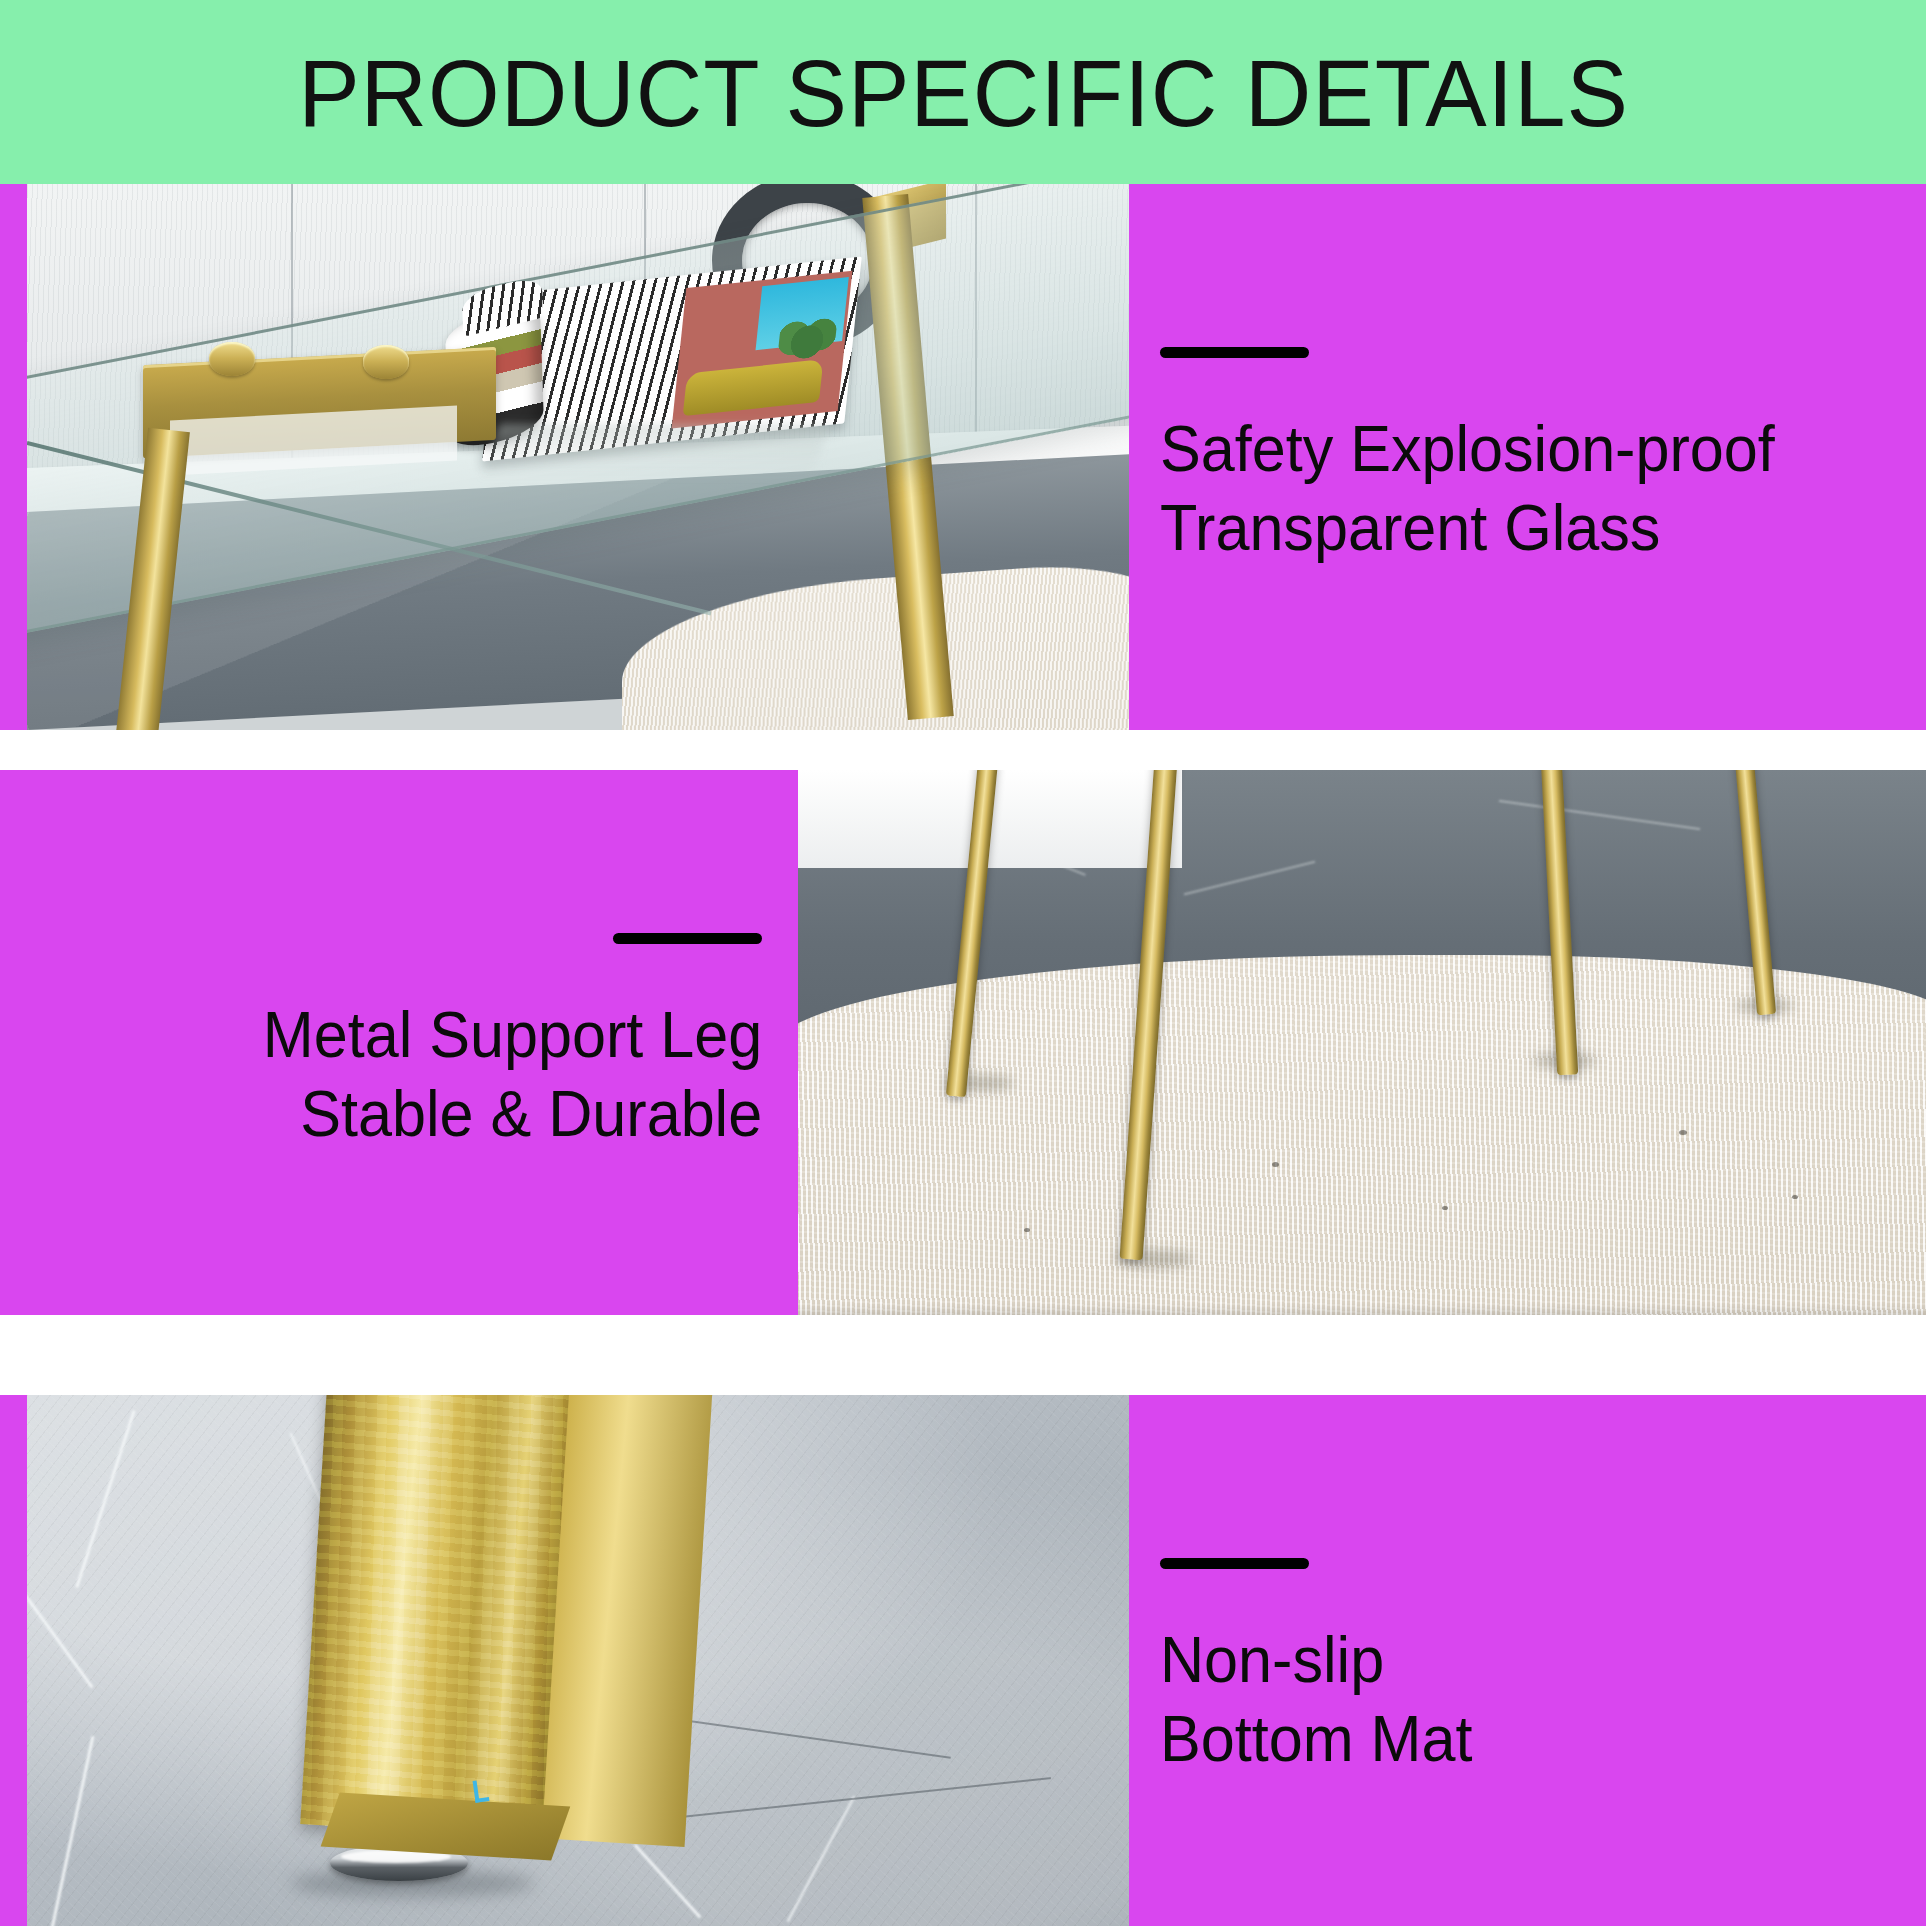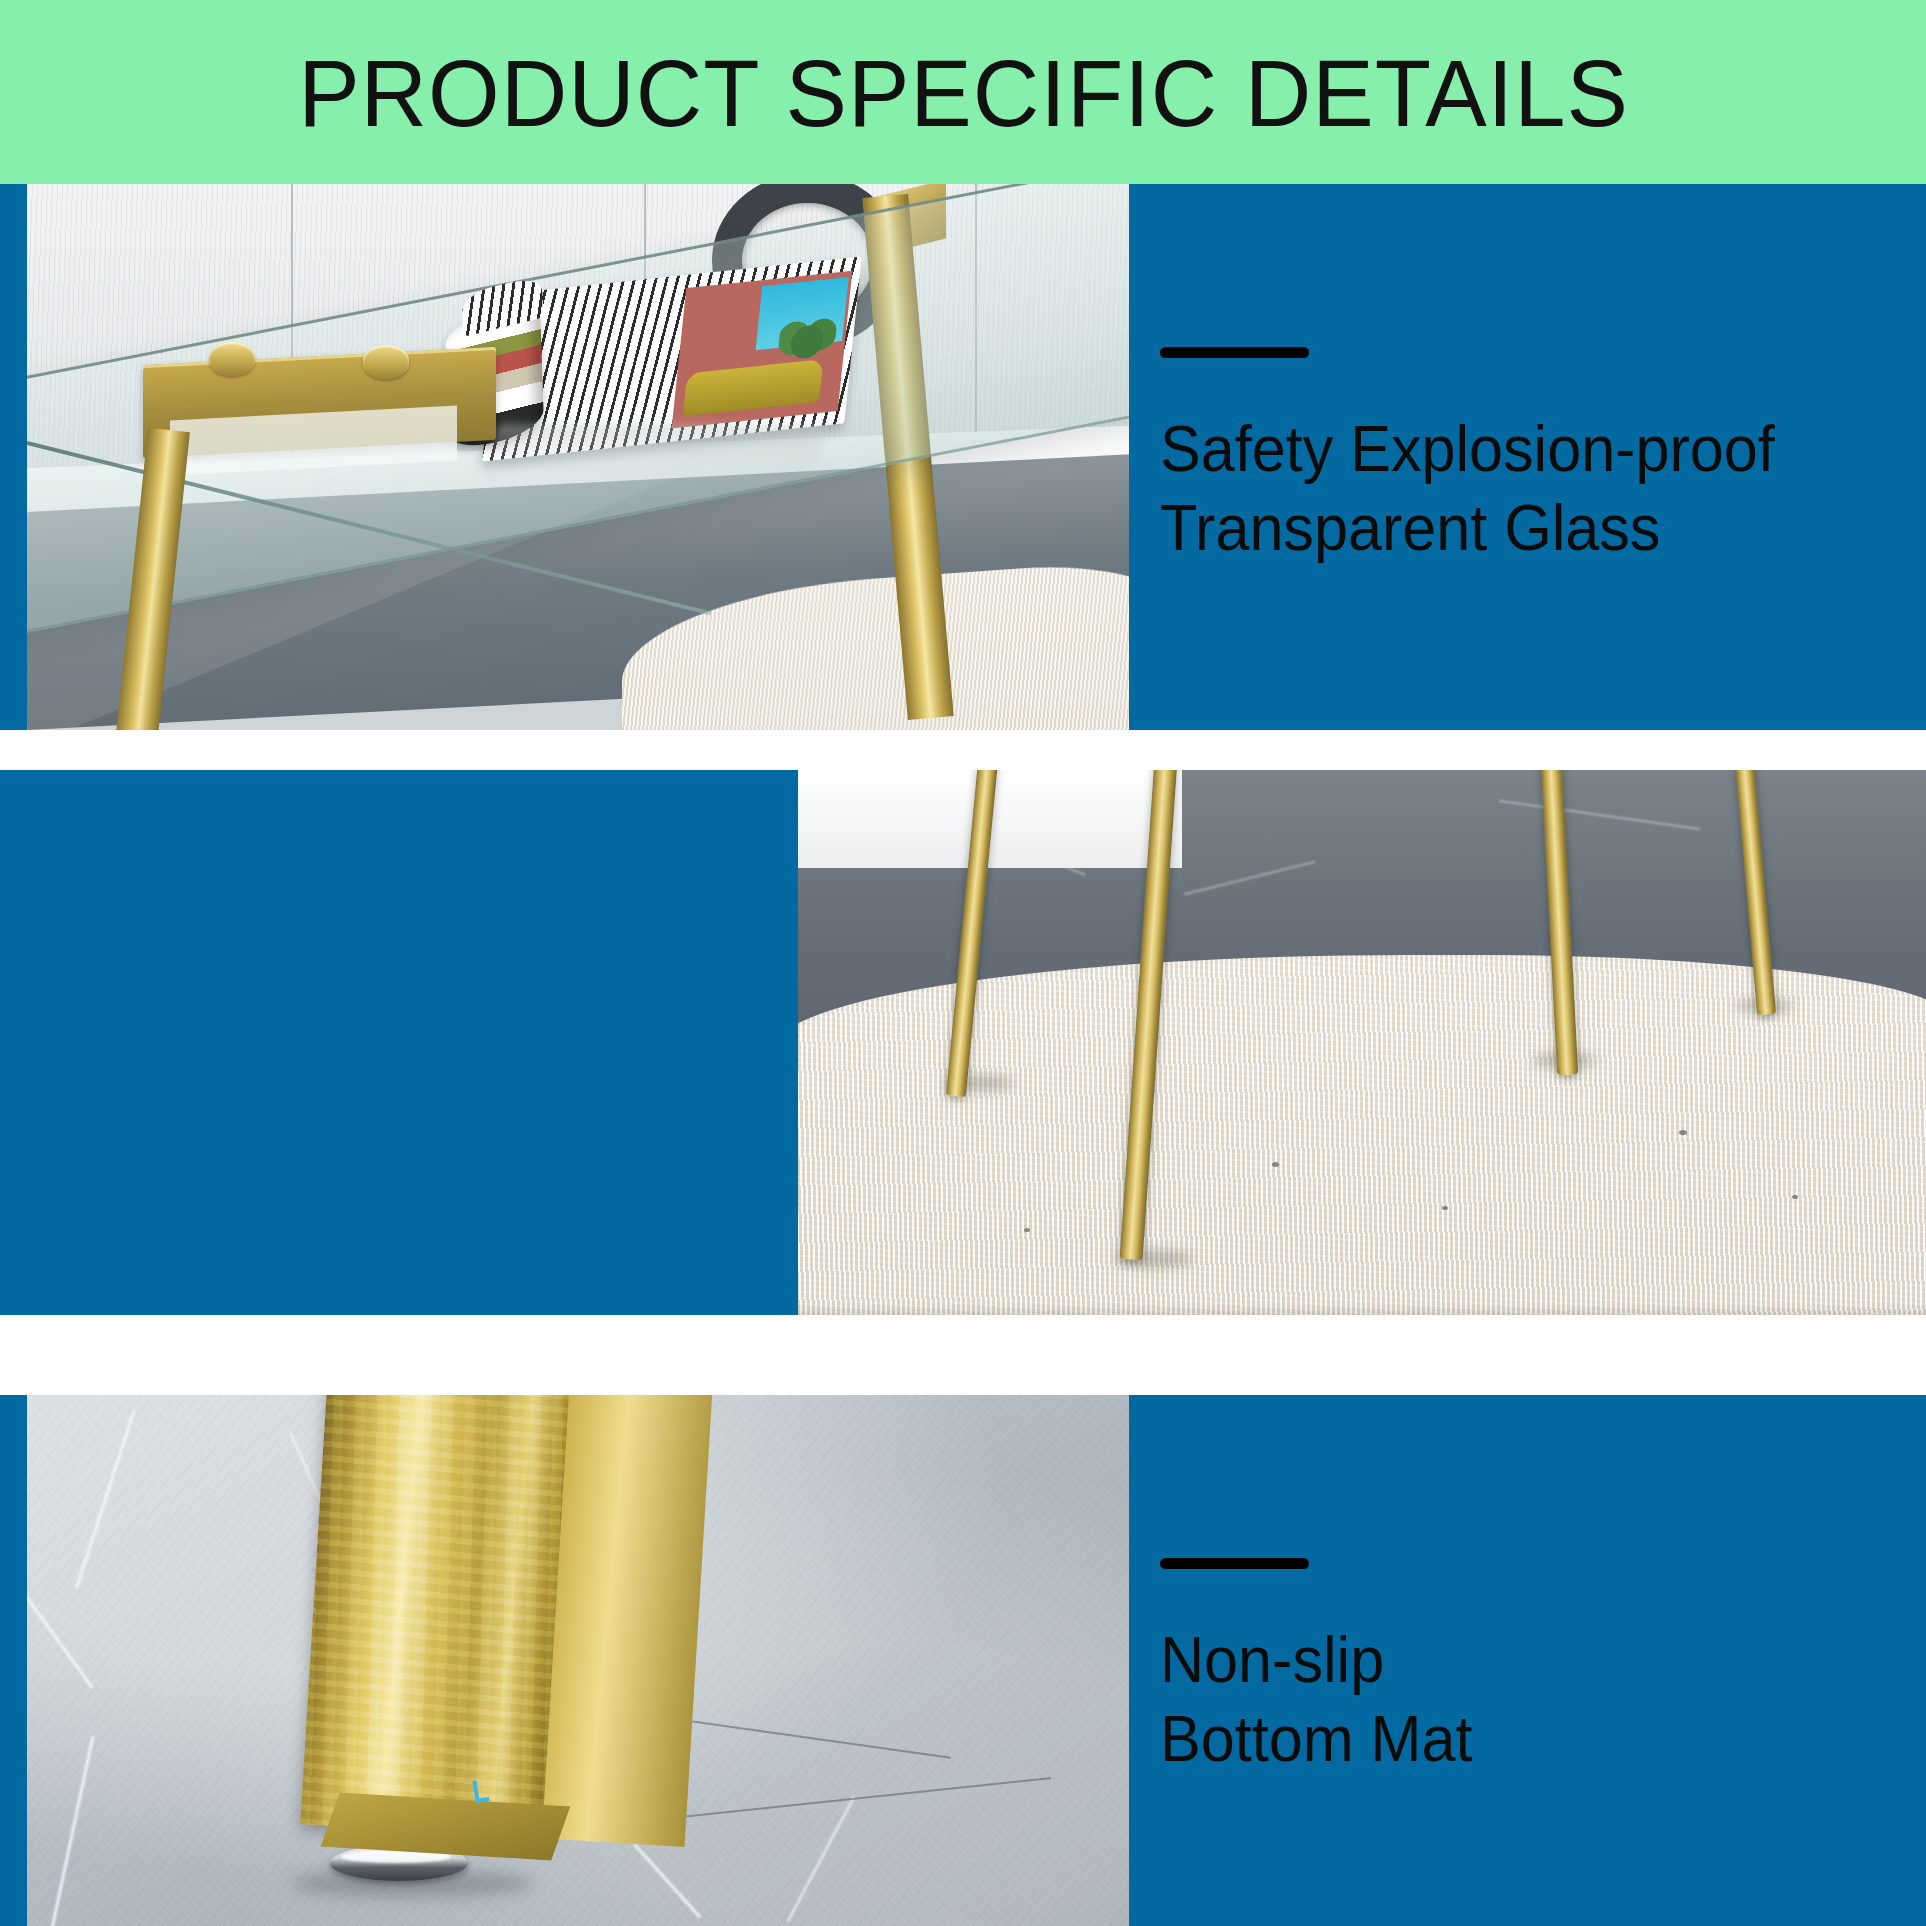--- a/index.html
+++ b/index.html
@@ -37,21 +37,21 @@
     transform: scaleX(0.97);
     transform-origin: center top;
     white-space: nowrap;
   }
 
   
   .panel {
     position: absolute;
     left: 0;
     width: 1927px;
-    background: #0369a1;
+    background: #d946ef;
     overflow: hidden;
   }
   .panel-1 { top: 184px;  height: 546px; }
   .panel-2 { top: 770px;  height: 545px; }
   .panel-3 { top: 1354px; height: 546px; margin-top: 41px; }
 
   .photo {
     position: absolute;
     top: 0;
     height: 100%;
@@ -481,20 +481,27 @@
     <div class="caption-text">
       <span class="line">Safety Explosion-proof</span>
       <span class="line">Transparent Glass</span>
     </div>
   </div>
 
 </section>
 
 <section class="panel panel-2">
 
+  <div class="caption caption-left">
+    <div class="accent-bar"></div>
+    <div class="caption-text">
+      <span class="line">Metal Support Leg</span>
+      <span class="line">Stable &amp; Durable</span>
+    </div>
+  </div>
 
   <div class="photo photo-right">
     <div class="p2">
       <div class="tile">
         <div class="tile-vein tv-1"></div>
         <div class="tile-vein tv-2"></div>
         <div class="tile-vein tv-3"></div>
       </div>
       <div class="wall"></div>
       <div class="rug"></div>

